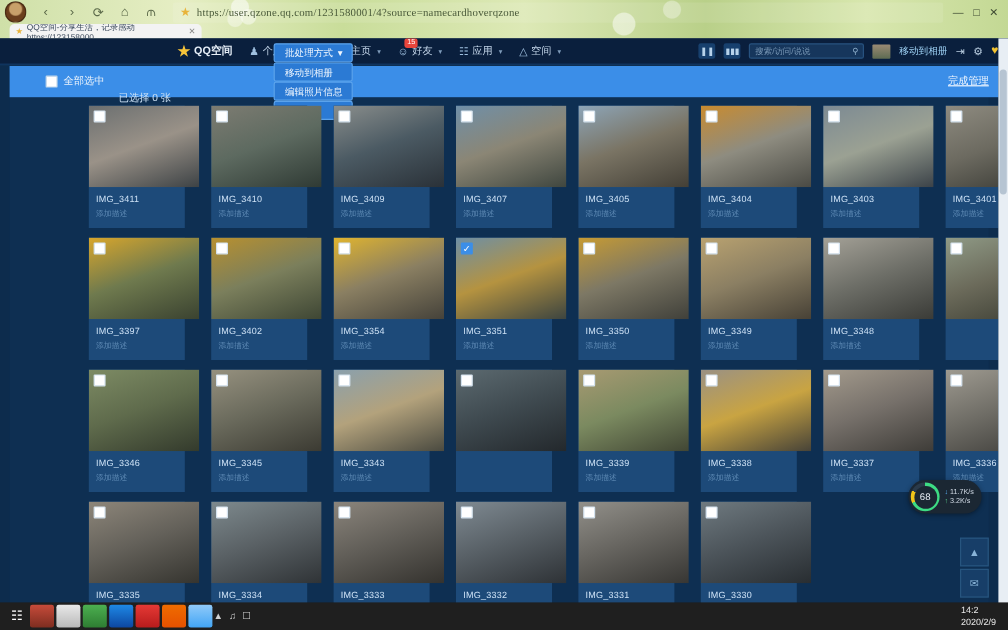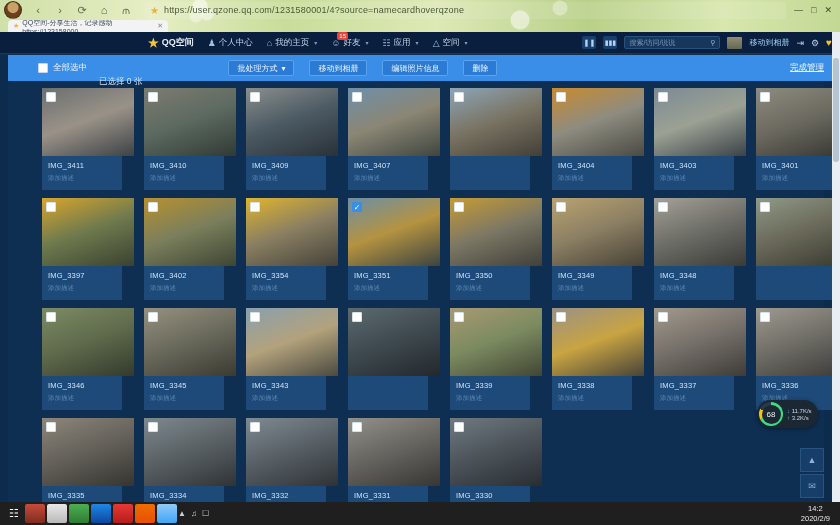--- a/index.html
+++ b/index.html
@@ -35,21 +35,21 @@
   .nav-btn {
     width: 20px; height: 18px; display: flex; align-items: center;
     justify-content: center; color: #5c6a4a; font-size: 11px; flex: none;
   }
   .url-bar {
     flex: 1; height: 17px; margin: 0 6px; display: flex; align-items: center;
     gap: 5px; padding: 0 6px; font-size: 9px; color: #4a5a3a;
     background: rgba(255,255,255,.10); border-radius: 2px;
   }
   .star-ico { color: #e8b33a; font-size: 10px; }
-  .url-text { white-space: nowrap; overflow: hidden; letter-spacing: .2px; }
+  .url-text { white-space: nowrap; overflow: hidden; letter-spacing: .2px; font-family: Liberation Serif, serif; }
   .win-ctl { display: flex; gap: 8px; font-size: 9px; color: #3e4a32; padding-right: 4px; }
 
   .tab-strip { position: relative; height: 12px; display: flex; align-items: flex-end; padding-left: 8px; }
   .tab {
     height: 12px; min-width: 150px; max-width: 160px; background: #f3f3f3;
     border-radius: 4px 4px 0 0; display: flex; align-items: center; gap: 3px;
     padding: 0 5px; font-size: 7px; color: #3b4a5c; overflow: hidden;
   }
   .tab .fav { color: #e8b33a; font-size: 7px; }
   .tab .tab-x { margin-left: auto; color: #888; font-size: 7px; }
@@ -97,38 +97,38 @@
     position: absolute; top: 55px; left: 8px; width: 824px; height: 26px;
     background: #3b8ee8; display: flex; align-items: center; padding: 0 8px;
   }
   .chk {
     width: 10px; height: 10px; background: #fff; border: 1px solid #c3d7ea;
     border-radius: 1px; flex: none;
   }
   .tb-selectall { display: flex; align-items: center; gap: 5px; margin-left: 22px; }
   .tb-txt { color: #eaf3fc; font-size: 8.5px; }
   .tb-count { color: #cfe4f8; font-size: 8.5px; margin-left: 7px; margin-top: 28px; }
-  .tb-actions { display: flex; gap: 15px; margin-left: 86px; }
+  .tb-actions { display: flex; gap: 0; margin-left: 86px; flex-direction: column; }
   .tb-btn {
     height: 16px; padding: 0 8px; background: #2b7ad4; border: 1px solid #5ba3ec;
     border-radius: 2px; color: #f0f7ff; font-size: 8px;
     display: flex; align-items: center; gap: 4px;
   }
   .tb-done { margin-left: auto; color: #f0f7ff; font-size: 8.5px; text-decoration: underline; }
 
   
   .grid-wrap {
     position: absolute; top: 84px; left: 8px; width: 824px; height: 432px;
     overflow: hidden;
   }
   .grid {
     display: grid; grid-template-columns: repeat(8, 92px);
     gap: 8px 10px; padding: 4px 2px 0 34px;
   }
-  .card { width: 80px; background: #1d4a79; position: relative; }
+  .card { width: 80px; background: #1d4a79; position: relative; margin-left: 32px; }
   .card-img { width: 92px; height: 68px; position: relative; overflow: hidden; }
   .card-img .shade { position: absolute; inset: 0; }
   .card-chk {
     position: absolute; top: 4px; left: 4px; width: 10px; height: 10px;
     background: #fff; border: 1px solid #d4e2ee; border-radius: 1px; z-index: 3;
   }
   .card-chk.on { background: #3b8ee8; border-color: #3b8ee8; }
   .card-chk.on::after {
     content: "✓"; color: #fff; font-size: 8px; line-height: 9px;
     display: block; text-align: center;
@@ -182,21 +182,21 @@
   .taskbar {
     position: absolute; bottom: 0; left: 0; width: 840px; height: 23px;
     background: #1f1f1f; display: flex; align-items: center; padding: 0 4px; z-index: 30;
   }
   .tb-start {
     width: 20px; height: 18px; display: flex; align-items: center;
     justify-content: center; color: #fff; font-size: 11px;
   }
   .tb-ico { width: 20px; height: 19px; margin: 0 1px; border-radius: 2px; flex: none; }
   .tb-clock {
-    margin-left: auto; color: #e9e9e9; font-size: 7.5px; text-align: center;
+    margin-left: auto; color: #e9e9e9; font-size: 7.5px; text-align: left;
     line-height: 10px; padding-right: 6px;
   }
   .tray { display: flex; gap: 5px; align-items: center; color: #cfcfcf; font-size: 8px; padding-right: 4px; }
 </style>
 </head>
 <body>
 
 <div class="browser-chrome">
   <div class="chrome-row">
     <div class="avatar-ico"></div>
@@ -338,20 +338,24 @@
         <div class="card-body">
           <div class="card-title">IMG_3407</div>
           <div class="card-desc">添加描述</div>
         </div>
       </div>
       <div class="card">
         <div class="card-img">
           <div class="shade" style="background:linear-gradient(160deg,#8da5b8 0%,#7a7464 48%,#433f36 100%)"></div>
           <div class="card-chk"></div>
         </div>
+        <div class="card-body">
+          <div class="card-title">IMG_3405</div>
+          <div class="card-desc">添加描述</div>
+        </div>
       </div>
       <div class="card">
         <div class="card-img">
           <div class="shade" style="background:linear-gradient(160deg,#c98b2e 0%,#8e8c80 48%,#4a4a44 100%)"></div>
           <div class="card-chk"></div>
         </div>
         <div class="card-body">
           <div class="card-title">IMG_3404</div>
           <div class="card-desc">添加描述</div>
         </div>
@@ -538,20 +542,30 @@
           <div class="card-desc">添加描述</div>
         </div>
       </div>
       <div class="card">
         <div class="card-img">
           <div class="shade" style="background:linear-gradient(160deg,#7e8a8e 0%,#5a6165 48%,#2f3336 100%)"></div>
           <div class="card-chk"></div>
         </div>
         <div class="card-body">
           <div class="card-title">IMG_3334</div>
+          <div class="card-desc">添加描述</div>
+        </div>
+      </div>
+      <div class="card">
+        <div class="card-img">
+          <div class="shade" style="background:linear-gradient(160deg,#8b857c 0%,#615e58 48%,#34322e 100%)"></div>
+          <div class="card-chk"></div>
+        </div>
+        <div class="card-body">
+          <div class="card-title">IMG_3333</div>
           <div class="card-desc">添加描述</div>
         </div>
       </div>
       <div class="card">
         <div class="card-img">
           <div class="shade" style="background:linear-gradient(160deg,#7f8a92 0%,#586066 48%,#2e3236 100%)"></div>
           <div class="card-chk"></div>
         </div>
         <div class="card-body">
           <div class="card-title">IMG_3332</div>

